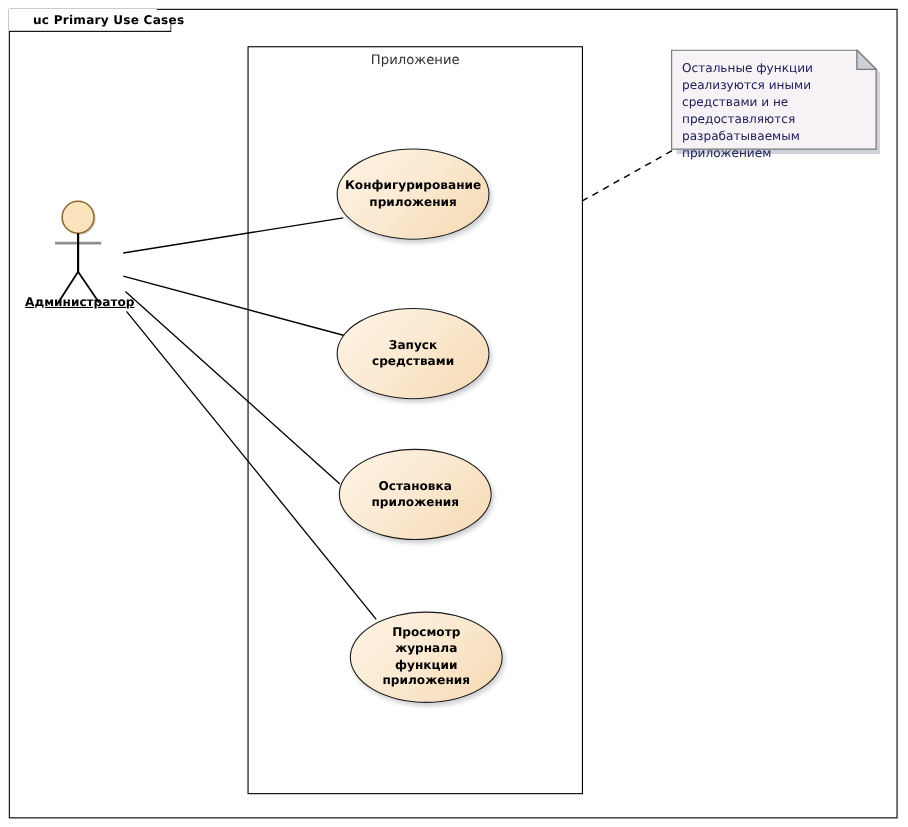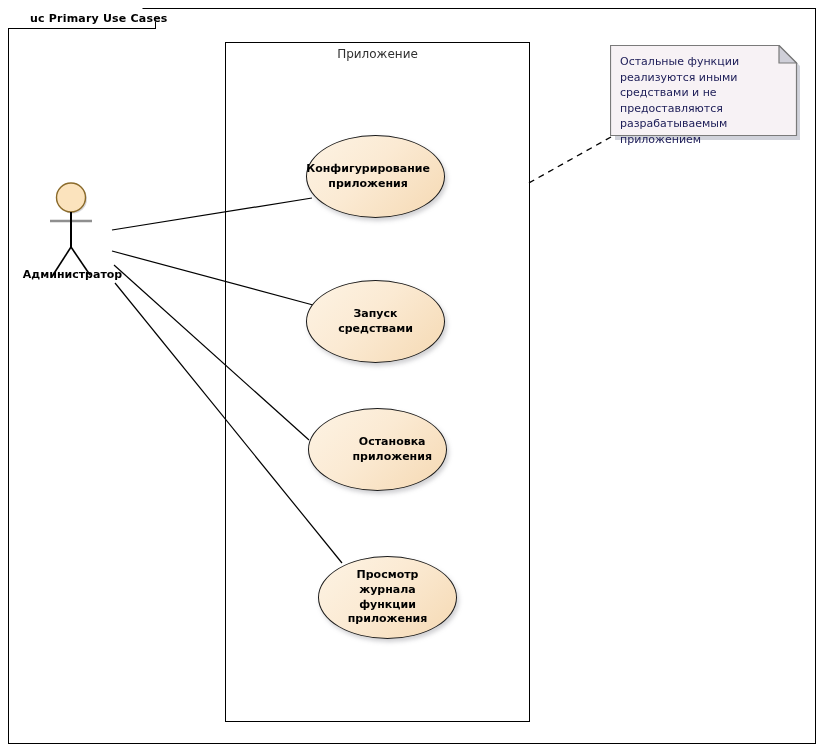--- a/index.html
+++ b/index.html
@@ -85,21 +85,21 @@
 
   
   .usecase {
     position: absolute;
     border-radius: 50%;
     border: 1px solid #1a1a1a;
     background: linear-gradient(135deg, #fdf3e4 0%, #fbead3 45%, #f5d9b3 100%);
     box-shadow: 2px 3px 4px rgba(120,120,130,0.35);
     display: flex;
     align-items: center;
-    justify-content: flex-end;
+    justify-content: center;
     box-sizing: border-box;
     z-index: 3;
   }
   .usecase-label {
     font-size: 11px;
     font-weight: bold;
     color: #000000;
     text-align: center;
     line-height: 1.35;
     padding: 0 14px;
@@ -123,20 +123,21 @@
   #actor-label {
     position: absolute;
     left: 0px;
     top: 268px;
     width: 145px;
     text-align: center;
     font-size: 11px;
     font-weight: bold;
     color: #000000;
     z-index: 3;
+    text-decoration: underline;
   }
 
   
   #note {
     position: absolute;
     left: 610px;
     top: 45px;
     width: 187px;
     height: 90px;
     z-index: 3;

